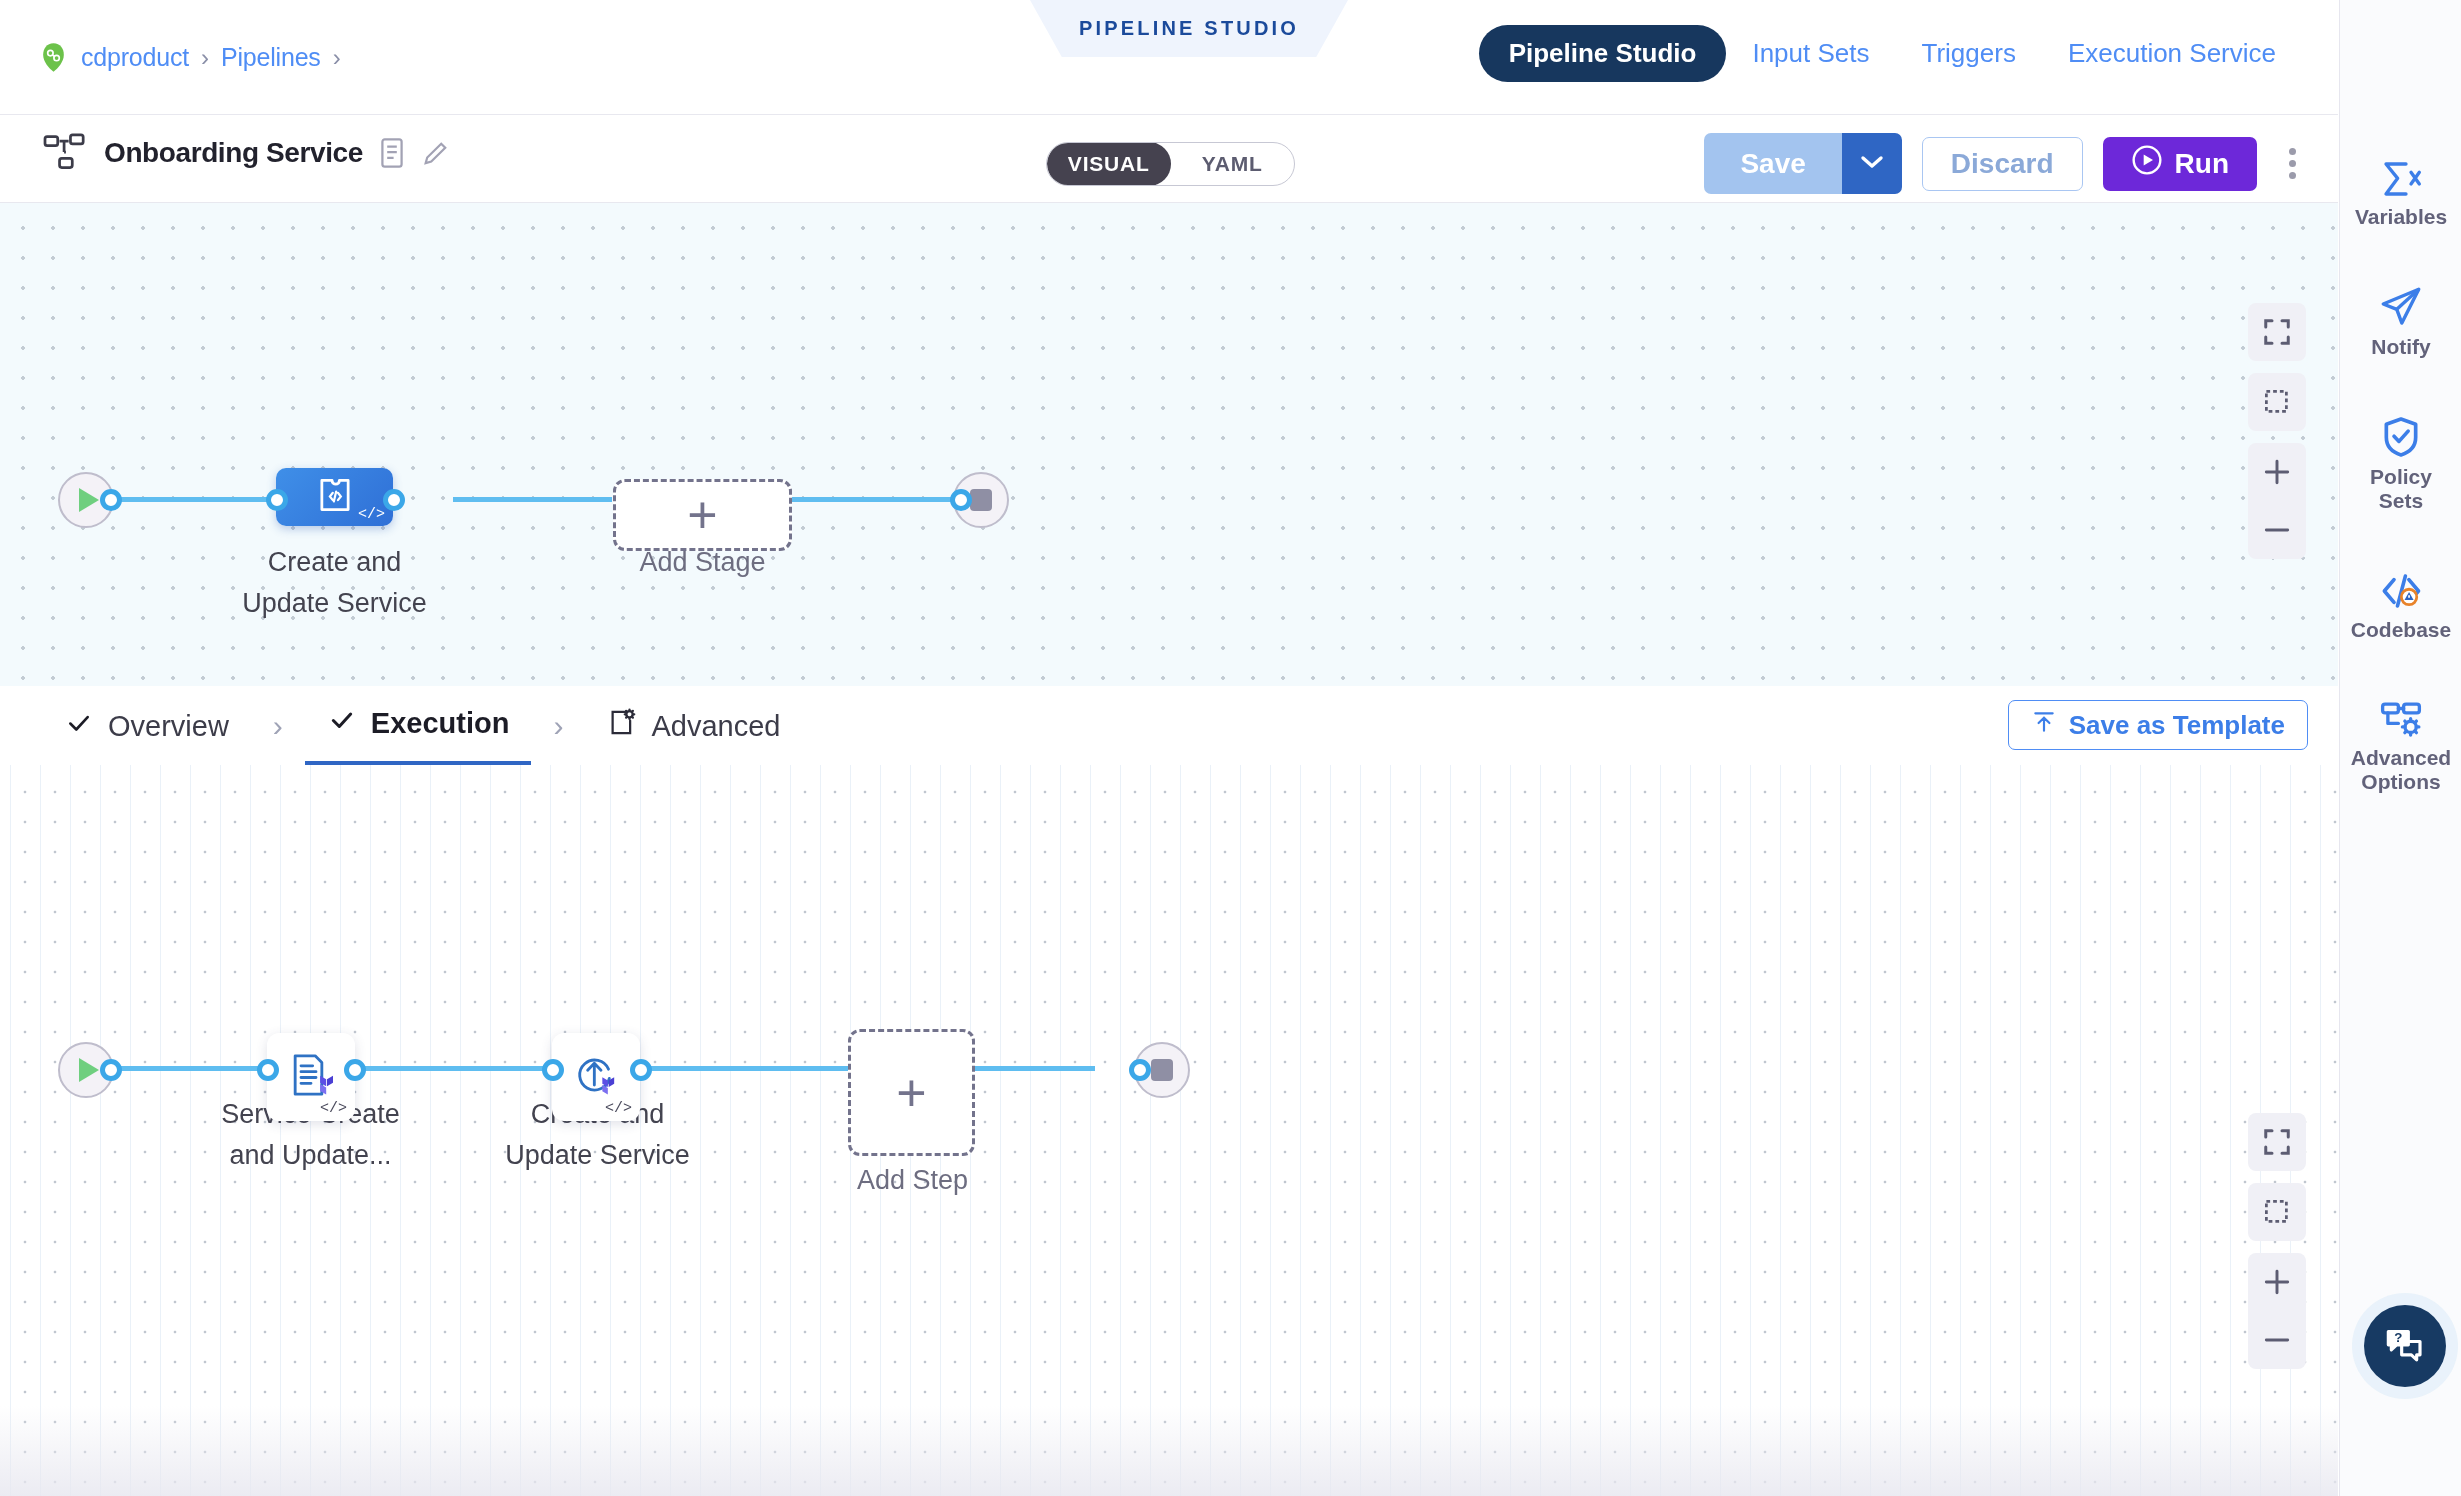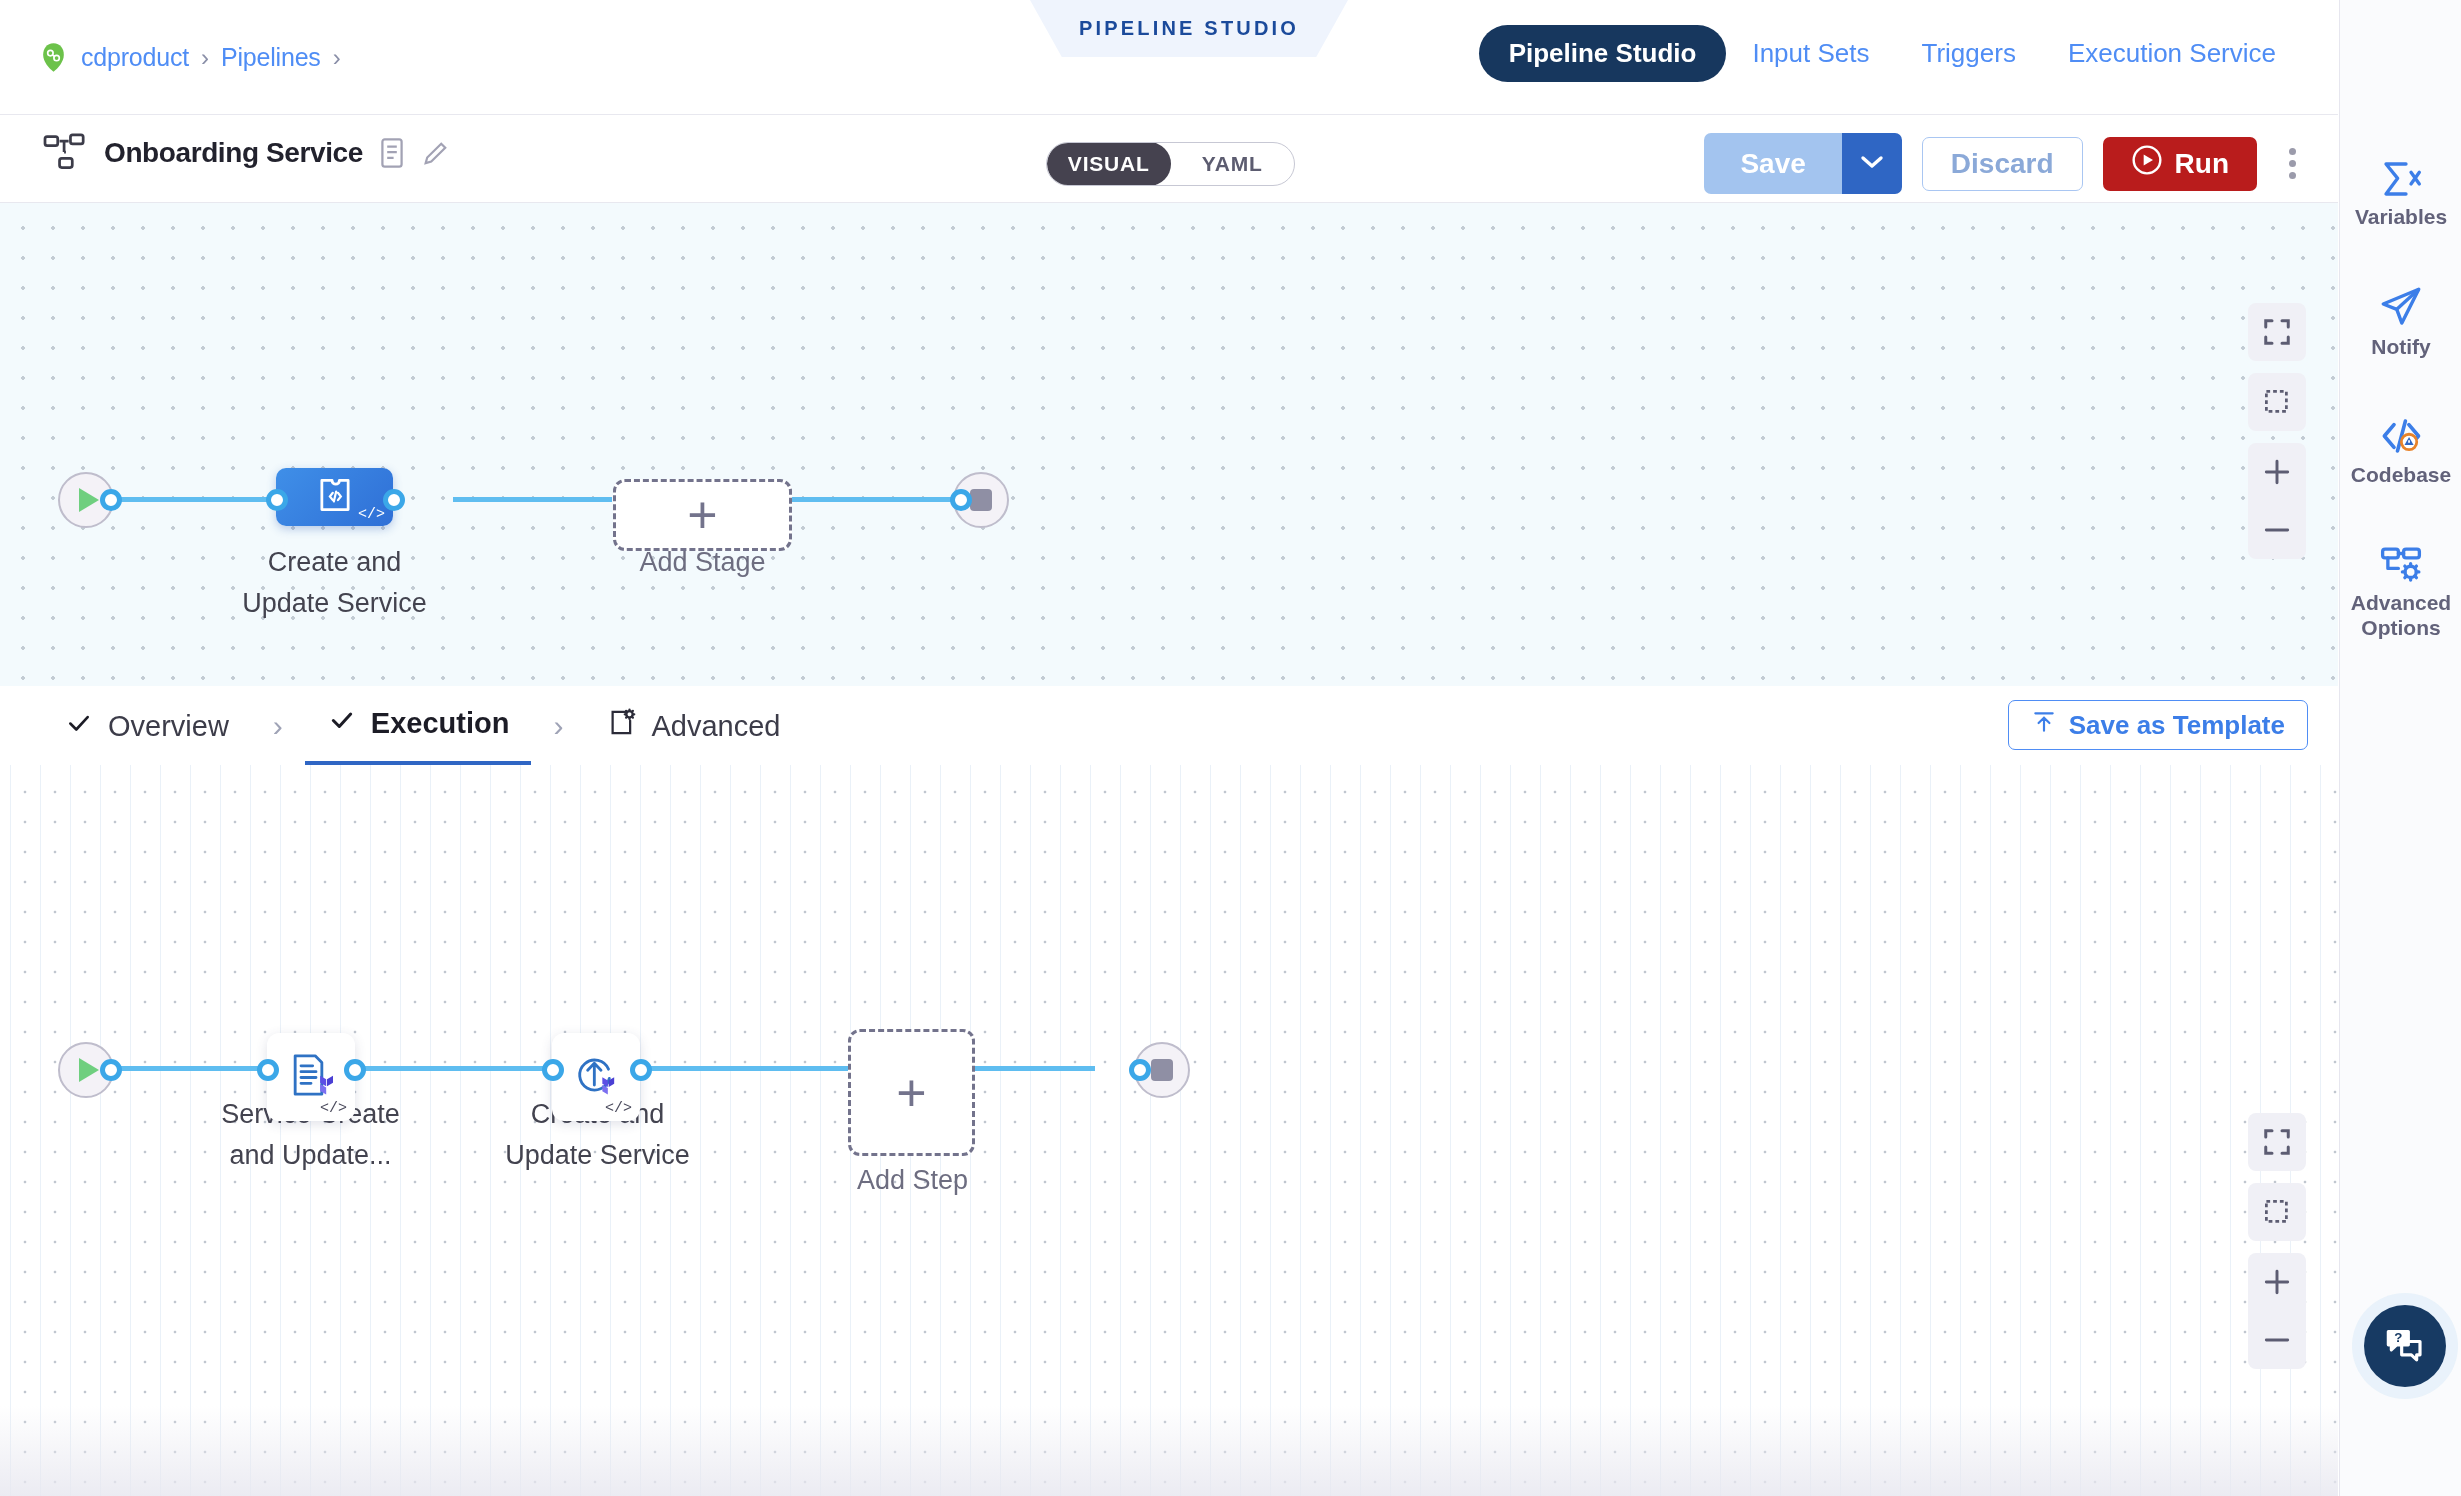--- a/index.html
+++ b/index.html
@@ -90,21 +90,21 @@
   }
   .btn-save-caret {
     background: #2f66c4; width: 60px; display: flex; align-items: center; justify-content: center;
   }
   .btn-discard {
     height: 54px; border: 1px solid #a9c6f2; border-radius: 7px; background: #fff;
     color: #8ba9d8; font-size: 28px; font-weight: bold; padding: 0 28px;
     display: flex; align-items: center;
   }
   .btn-run {
-    height: 54px; border-radius: 7px; background: #b91c1c; color: #fff;
+    height: 54px; border-radius: 7px; background: #6d28d9; color: #fff;
     font-size: 28px; font-weight: bold; padding: 0 28px; display: flex;
     align-items: center; gap: 12px; border: none;
   }
   .kebab { display: flex; flex-direction: column; gap: 5px; padding: 8px 12px; }
   .kebab i { width: 7px; height: 7px; border-radius: 50%; background: #9b9bab; display: block; }
 
   
   .canvas-top {
     position: absolute; top: 203px; left: 0;
     width: 2338px; height: 483px;
@@ -538,20 +538,32 @@
       <span>
         <svg width="48" height="44" viewBox="0 0 26 26" fill="none" stroke="#3c7ee8" stroke-width="2" stroke-linejoin="round">
           <path d="M23.5 2.5L2.5 11.2l8 3.2 3 8.1z"></path>
           <path d="M10.5 14.4L23.5 2.5"></path>
         </svg>
       </span>
       <span class="rail-label">Notify</span>
     </div>
 
 
+    <div class="rail-item">
+      <span>
+        <svg width="44" height="44" viewBox="0 0 24 24" fill="none" stroke="#3c7ee8" stroke-width="2" stroke-linejoin="round" stroke-linecap="round">
+          <path d="M12 2.2L20 5v7.2c0 5-3.4 8.2-8 9.6-4.6-1.4-8-4.6-8-9.6V5z"></path>
+          <path d="M8.2 11.6l2.7 2.8 5-5.6"></path>
+        </svg>
+      </span>
+      <span class="rail-label">
+        <span>Policy</span><br>
+        <span>Sets</span>
+      </span>
+    </div>
 
     <div class="rail-item">
       <span>
         <svg width="46" height="42" viewBox="0 0 26 24" fill="none">
           <path d="M9 5.5L3.5 12 9 18.5M17.5 5.5L23 12l-3 3.4M15.5 3.5L11 20.5" stroke="#3c7ee8" stroke-width="2.1" stroke-linecap="round" stroke-linejoin="round"></path>
           <circle cx="17.6" cy="15.4" r="4.4" fill="#fff" stroke="#e8832a" stroke-width="1.6"></circle>
           <path d="M17.6 12.6l2.6 4.6h-5.2z" fill="#2f66c4"></path>
           <path d="M17.6 14.4v1.5" stroke="#fff" stroke-width="1"></path>
         </svg>
       </span>

